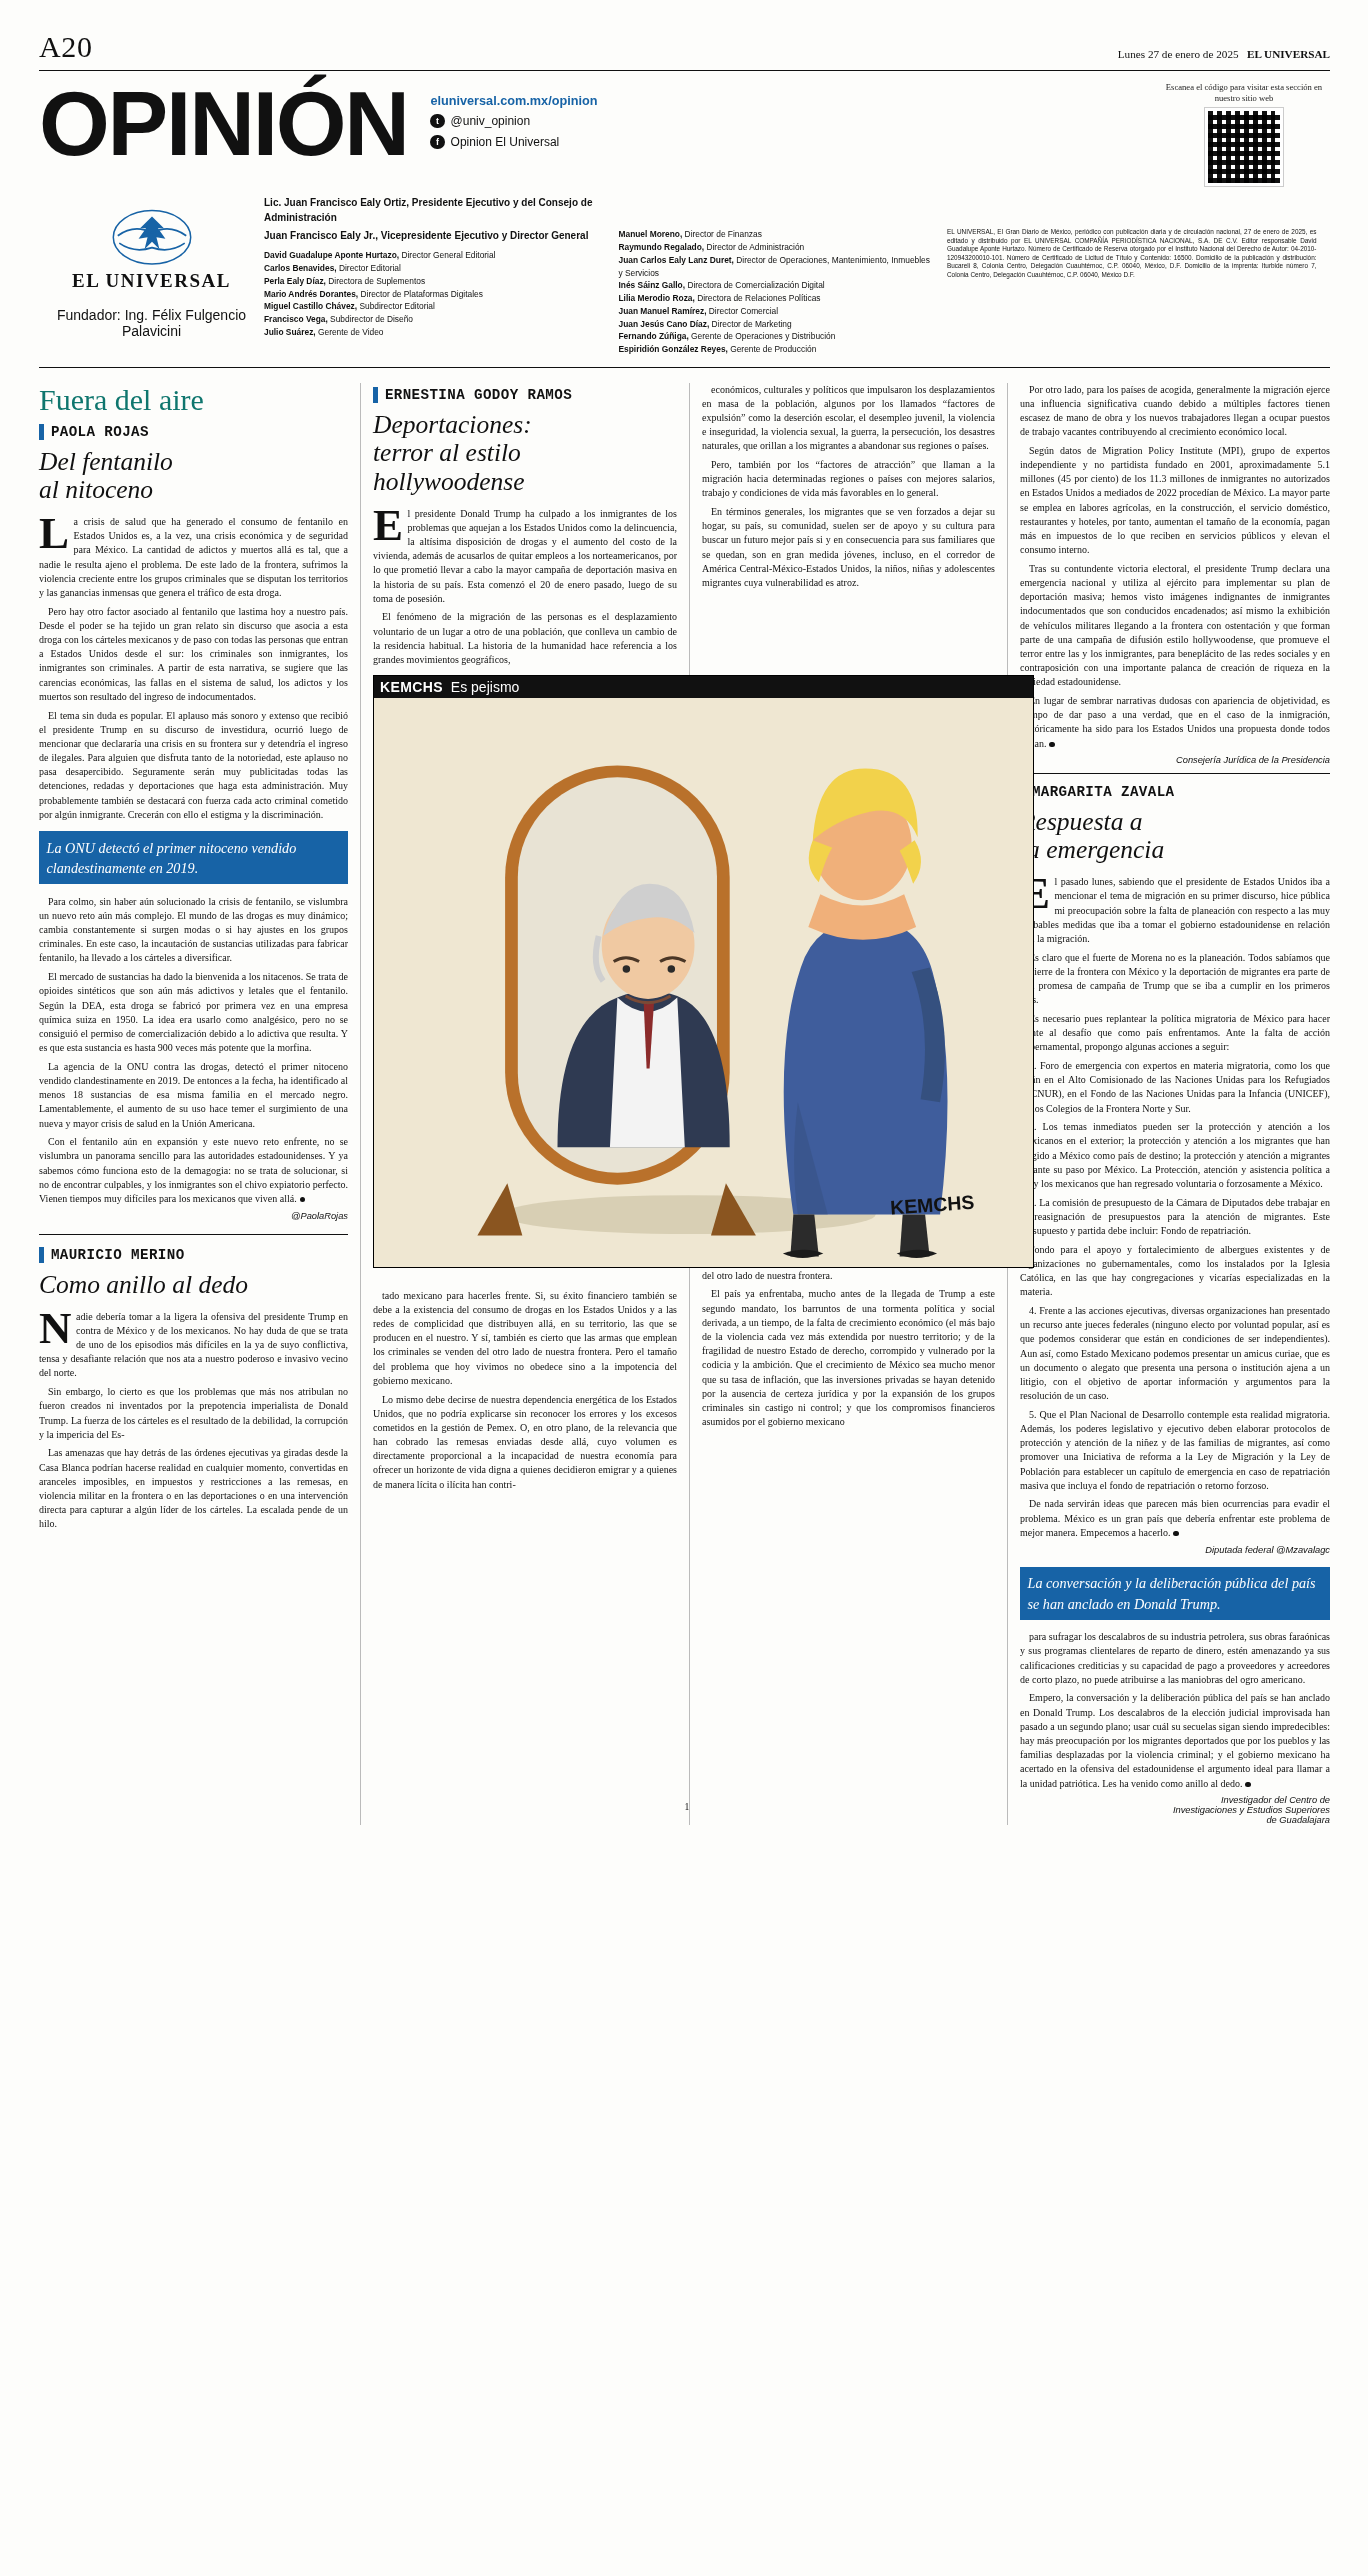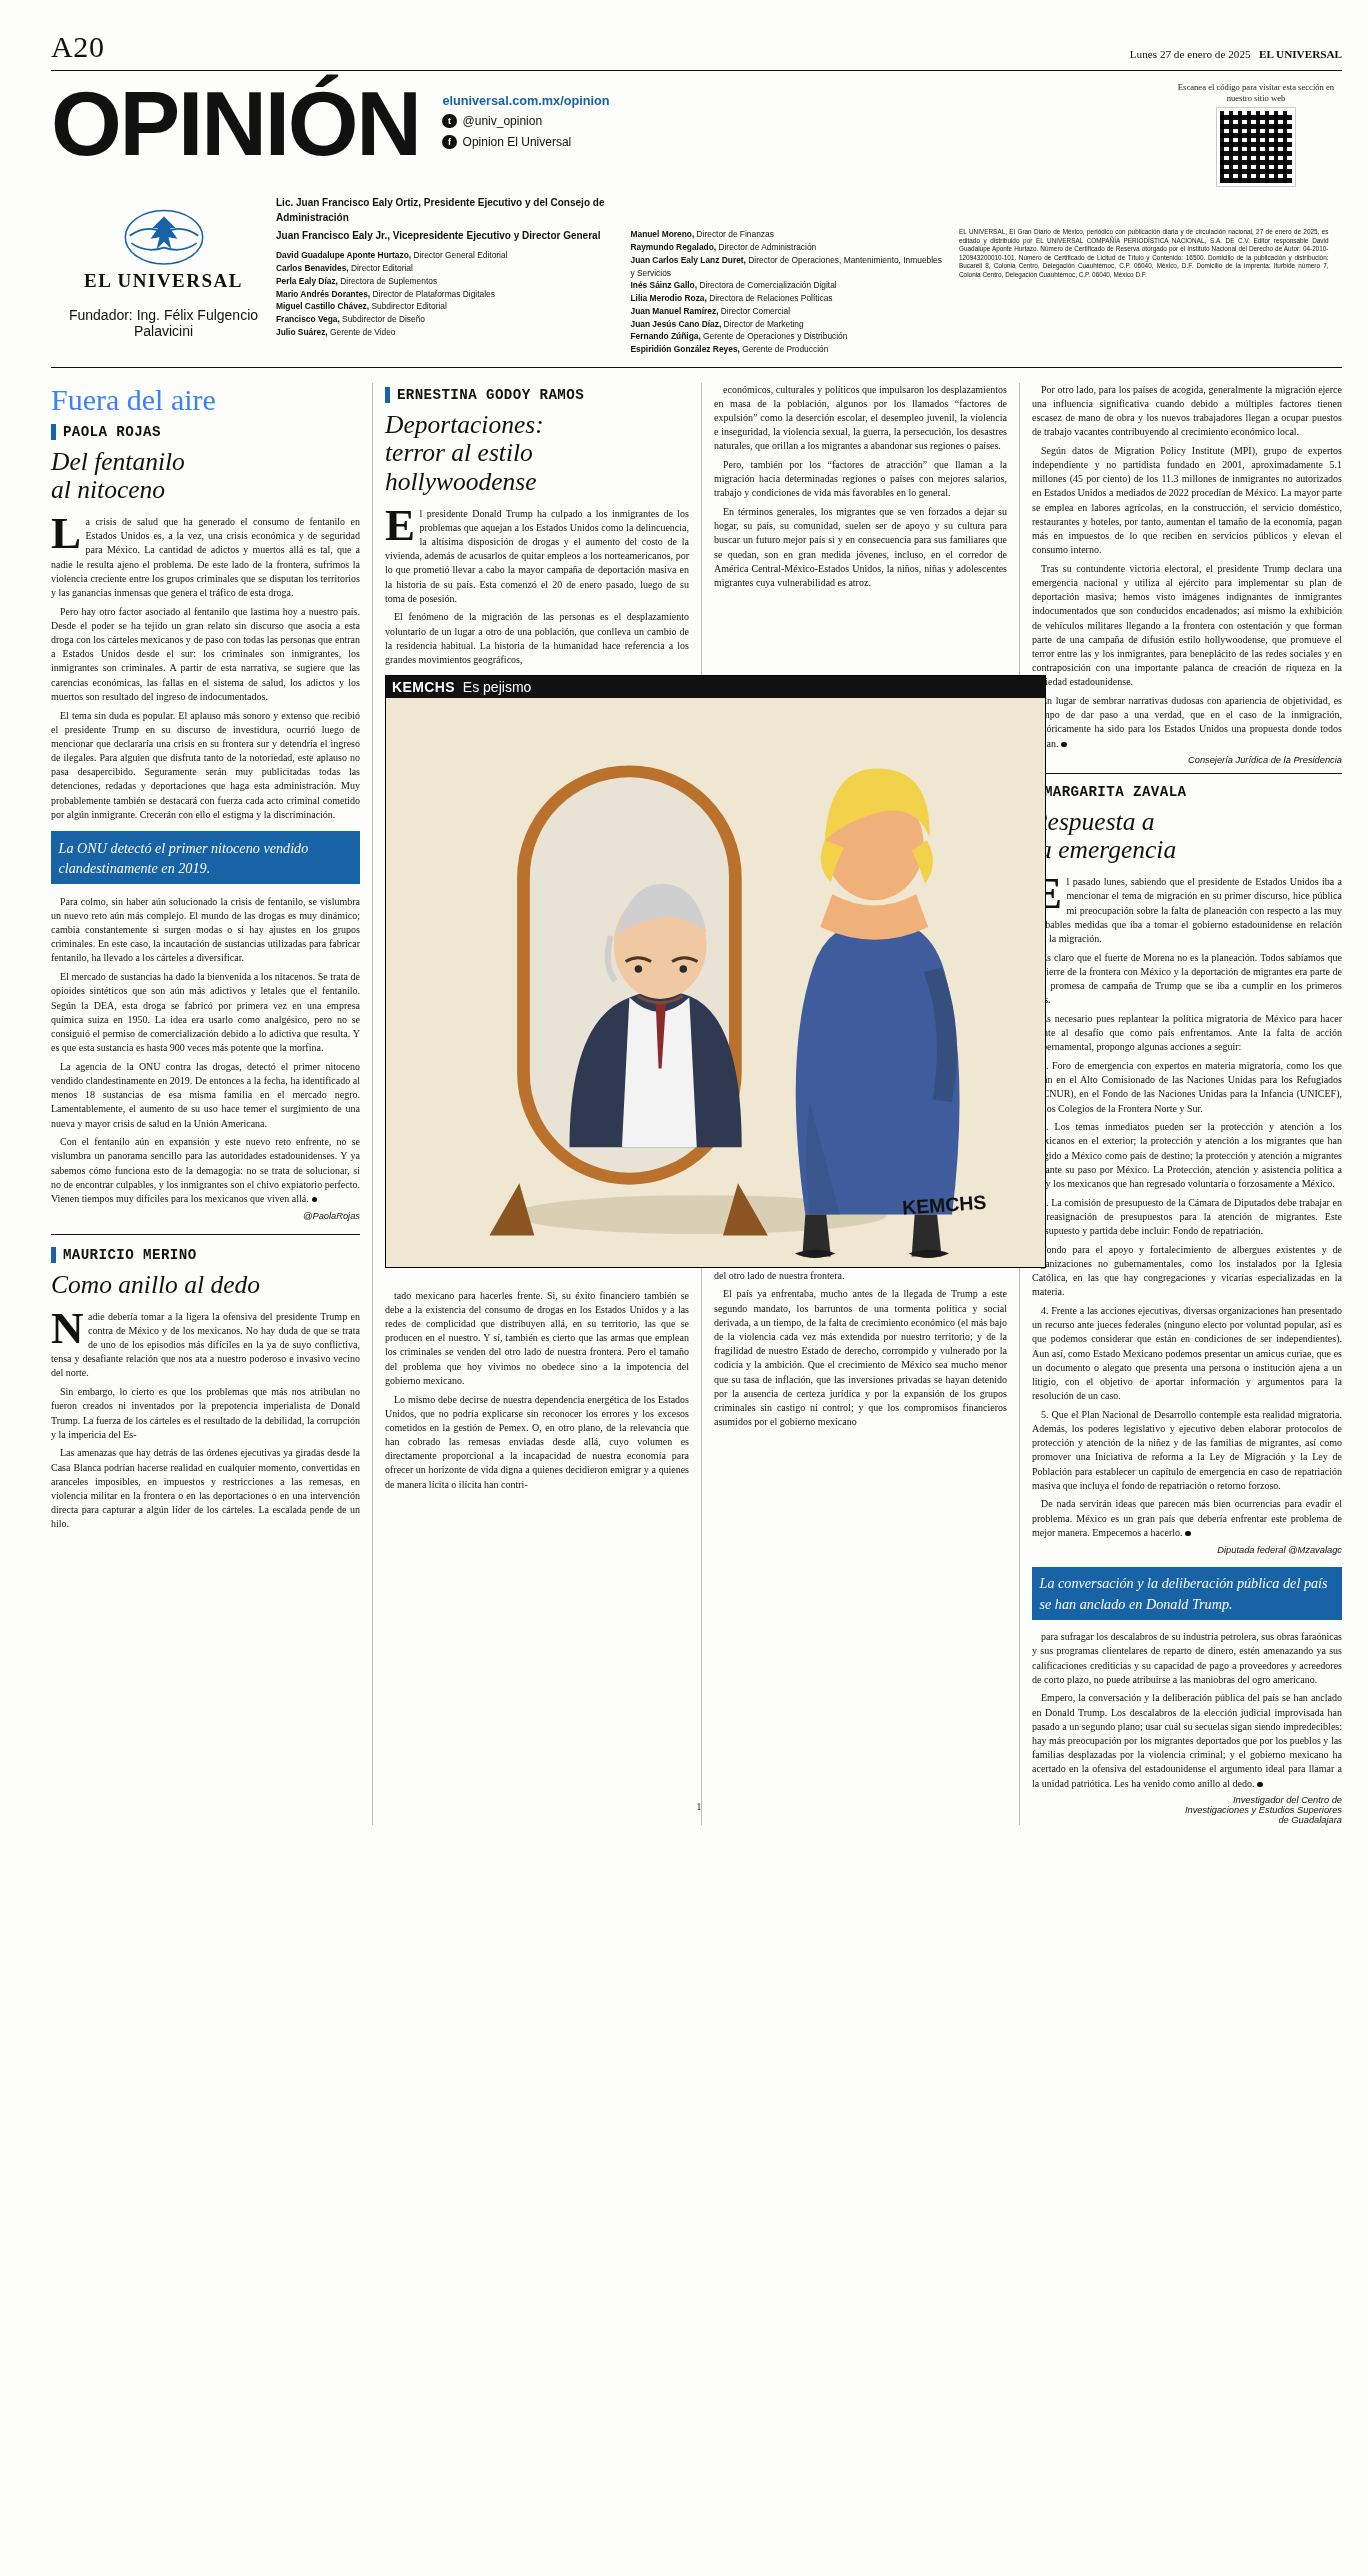--- a/index.html
+++ b/index.html
@@ -1,18 +1,18 @@
 <!DOCTYPE html>
 <html style="font-size:12px"><head>
 <meta charset="utf-8">
 <style>
   html,body{margin:0;padding:0;background:#ffffff;}
   body{width:1369px;height:2576px;font-family:"Liberation Serif",serif;color:#111;}
   .page{position:relative;width:1369px;height:2576px;background:#fdfdfb;padding:0;box-sizing:border-box;}
-  .inner{position:absolute;left:51px;top:30px;width:1291px;}
+  .inner{position:absolute;left:39px;top:30px;width:1291px;}
 
   
   .topbar{display:flex;align-items:flex-end;justify-content:space-between;border-bottom:1.5px solid #111;padding-bottom:6px;}
   .folio{font-family:"Liberation Serif",serif;font-size:30px;letter-spacing:0.7px;}
   .topright{font-size:11.2px;text-align:right;padding-bottom:4.5px;}
   .topright b{font-weight:bold;}
 
   .headblock{display:flex;align-items:flex-start;margin-top:10.5px;}
   .opinion-word{font-family:"Liberation Sans",sans-serif;font-weight:bold;font-size:91px;letter-spacing:-2.2px;line-height:0.92;color:#111;}
   .head-mid{margin-left:22.5px;padding-top:12px;font-family:"Liberation Sans",sans-serif;}
@@ -46,21 +46,21 @@
   .legal{font-size:6.4px;line-height:1.32;text-align:justify;}
 
   
   .grid{display:flex;margin-top:15px;}
   .col{padding:0 12px;box-sizing:border-box;}
   .col.c1{width:322px;padding-left:0;border-right:0.7px solid #bbb;}
   .col.c2{width:329px;border-right:0.7px solid #bbb;}
   .col.c3{width:318px;border-right:0.7px solid #bbb;}
   .col.c4{width:322px;padding-right:0;}
 
-  .sec-title{font-family:"Liberation Serif",serif;font-size:30px;color:#3b82f6;margin:0 0 7.5px 0;}
+  .sec-title{font-family:"Liberation Serif",serif;font-size:30px;color:#0f766e;margin:0 0 7.5px 0;}
   .byline{display:flex;align-items:center;font-family:Liberation Mono, monospace;font-weight:bold;font-size:14.2px;letter-spacing:0.4px;color:#111;margin:4.5px 0 7.5px;}
   .byline .bar{width:5.2px;height:15.7px;background:#1763a6;margin-right:6.7px;}
   .art-title{font-family:"Liberation Serif",serif;font-size:25.5px;line-height:1.12;font-style:italic;margin:3px 0 10.5px;font-weight:normal;}
   p{font-size:10px;line-height:1.42;text-align:justify;margin:0 0 4.5px;text-indent:9px;}
   p.first{text-indent:0;}
   .dropcap::first-letter{float:left;font-size:45px;line-height:36px;padding-right:4.5px;font-weight:bold;font-family:"Liberation Serif",serif;}
   .sign{text-align:right;font-size:9.3px;font-style:italic;margin-top:4.5px;font-family:"Liberation Sans",sans-serif;}
   .bullet-end{display:inline-block;width:5.2px;height:5.2px;border-radius:50%;background:#111;vertical-align:middle;margin-left:3px;}
 
   .pull{background:#1763a6;color:#fff;font-family:"Liberation Serif",serif;font-style:italic;font-size:14.2px;line-height:1.45;padding:6px 7.5px;margin:9px 0 10.5px;}

